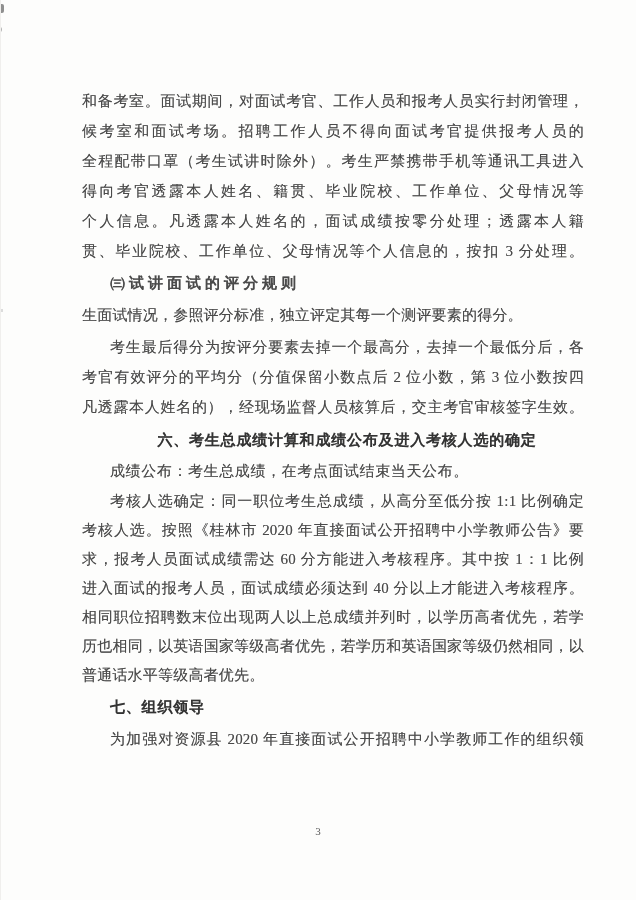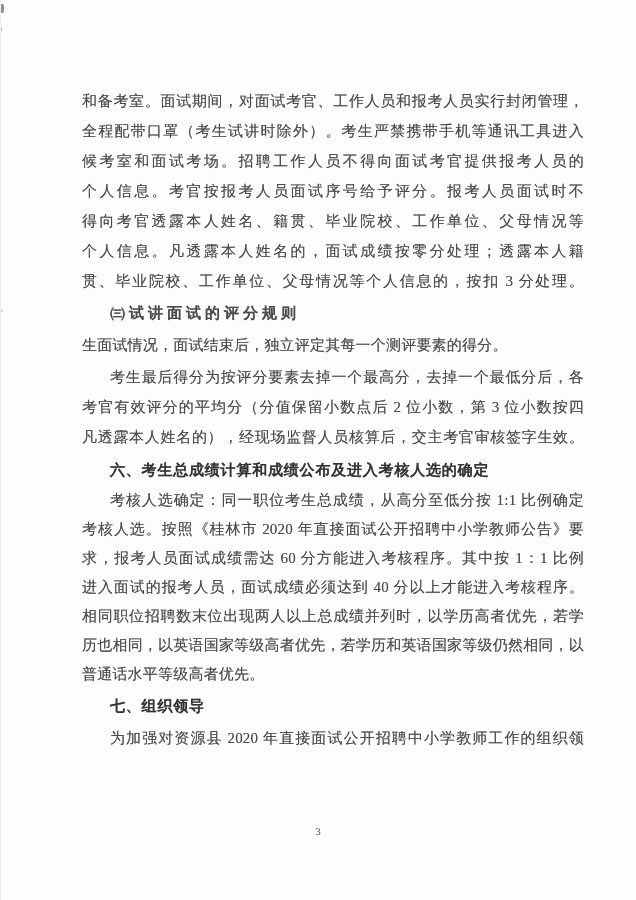--- a/index.html
+++ b/index.html
@@ -44,21 +44,21 @@
   .block.bold .line {
     font-weight: bold;
     color: var(--heading-ink, #333333);
     letter-spacing: 0.8px;
   }
   
   [data-name="subheading-scoring-rules"] { margin-top: 2px; }
   [data-name="subheading-scoring-rules"] .line { letter-spacing: 4px; font-weight: bold; }
   [data-name="paragraph-scoring-method"] { margin-top: 2px; }
   [data-name="paragraph-final-score-calculation"] { margin-top: 2px; }
-  [data-name="heading-section-six"] { margin-top: 3px; }
+  [data-name="heading-section-six"] { margin-top: 3px; text-align: center; }
   [data-name="paragraph-total-score"] { margin-top: 2px; }
   [data-name="paragraph-total-score"] .line,
   [data-name="paragraph-score-announcement"] .line { letter-spacing: 0.6px; }
   [data-name="paragraph-score-announcement"] { margin-top: 1px; }
   [data-name="paragraph-candidate-selection"] { margin-top: 1px; }
   [data-name="paragraph-candidate-selection"] .line { height: 29px; line-height: 29px; }
   [data-name="heading-section-seven"] { margin-top: 2px; }
   [data-name="paragraph-organization-leadership"] { margin-top: 2px; }
   .page-number {
     position: absolute;
@@ -82,40 +82,42 @@
 
 <div class="page" data-name="scanned-document-page">
   <span class="artifact a1" data-name="scan-artifact"></span>
   <span class="artifact a2" data-name="scan-artifact"></span>
   <span class="artifact a3" data-name="scan-artifact"></span>
   <span class="artifact a4" data-name="scan-edge-shade"></span>
 
   <div class="doc-body" data-name="document-body">
       <div class="block" data-name="paragraph-interview-management">
         <div class="line full" data-name="text-line">和备考室。面试期间，对面试考官、工作人员和报考人员实行封闭管理，</div>
+        <div class="line full" data-name="text-line">候考室和面试考场。招聘工作人员不得向面试考官提供报考人员的</div>
         <div class="line full" data-name="text-line">全程配带口罩（考生试讲时除外）。考生严禁携带手机等通讯工具进入</div>
-        <div class="line full" data-name="text-line">候考室和面试考场。招聘工作人员不得向面试考官提供报考人员的</div>
-        <div class="line full" data-name="text-line">个人信息。考官按报考人员面试序号给予评分。报考人员面试时不</div>
         <div class="line full" data-name="text-line">得向考官透露本人姓名、籍贯、毕业院校、工作单位、父母情况等</div>
         <div class="line full" data-name="text-line">个人信息。凡透露本人姓名的，面试成绩按零分处理；透露本人籍</div>
         <div class="line full" data-name="text-line">贯、毕业院校、工作单位、父母情况等个人信息的，按扣 3 分处理。</div>
       </div>
       <div class="block" data-name="subheading-scoring-rules">
         <div class="line indent" data-name="text-line">㈢试讲面试的评分规则</div>
       </div>
       <div class="block" data-name="paragraph-scoring-method">
-        <div class="line" data-name="text-line">生面试情况，面试结束后，独立评定其每一个测评要素的得分。</div>
+        <div class="line" data-name="text-line">生面试情况，参照评分标准，独立评定其每一个测评要素的得分。</div>
       </div>
       <div class="block" data-name="paragraph-final-score-calculation">
         <div class="line indent full" data-name="text-line">考生最后得分为按评分要素去掉一个最高分，去掉一个最低分后，各</div>
         <div class="line full" data-name="text-line">考官有效评分的平均分（分值保留小数点后 2 位小数，第 3 位小数按四</div>
         <div class="line full" data-name="text-line">凡透露本人姓名的），经现场监督人员核算后，交主考官审核签字生效。</div>
       </div>
       <div class="block bold" data-name="heading-section-six">
         <div class="line indent" data-name="text-line">六、考生总成绩计算和成绩公布及进入考核人选的确定</div>
+      </div>
+      <div class="block" data-name="paragraph-score-announcement">
+        <div class="line indent" data-name="text-line">成绩公布：考生总成绩，在考点面试结束当天公布。</div>
       </div>
       <div class="block" data-name="paragraph-candidate-selection">
         <div class="line indent full" data-name="text-line">考核人选确定：同一职位考生总成绩，从高分至低分按 1:1 比例确定</div>
         <div class="line full" data-name="text-line">考核人选。按照《桂林市 2020 年直接面试公开招聘中小学教师公告》要</div>
         <div class="line full" data-name="text-line">求，报考人员面试成绩需达 60 分方能进入考核程序。其中按 1：1 比例</div>
         <div class="line full" data-name="text-line">进入面试的报考人员，面试成绩必须达到 40 分以上才能进入考核程序。</div>
         <div class="line full" data-name="text-line">相同职位招聘数末位出现两人以上总成绩并列时，以学历高者优先，若学</div>
         <div class="line full" data-name="text-line">历也相同，以英语国家等级高者优先，若学历和英语国家等级仍然相同，以</div>
         <div class="line" data-name="text-line">普通话水平等级高者优先。</div>
       </div>

